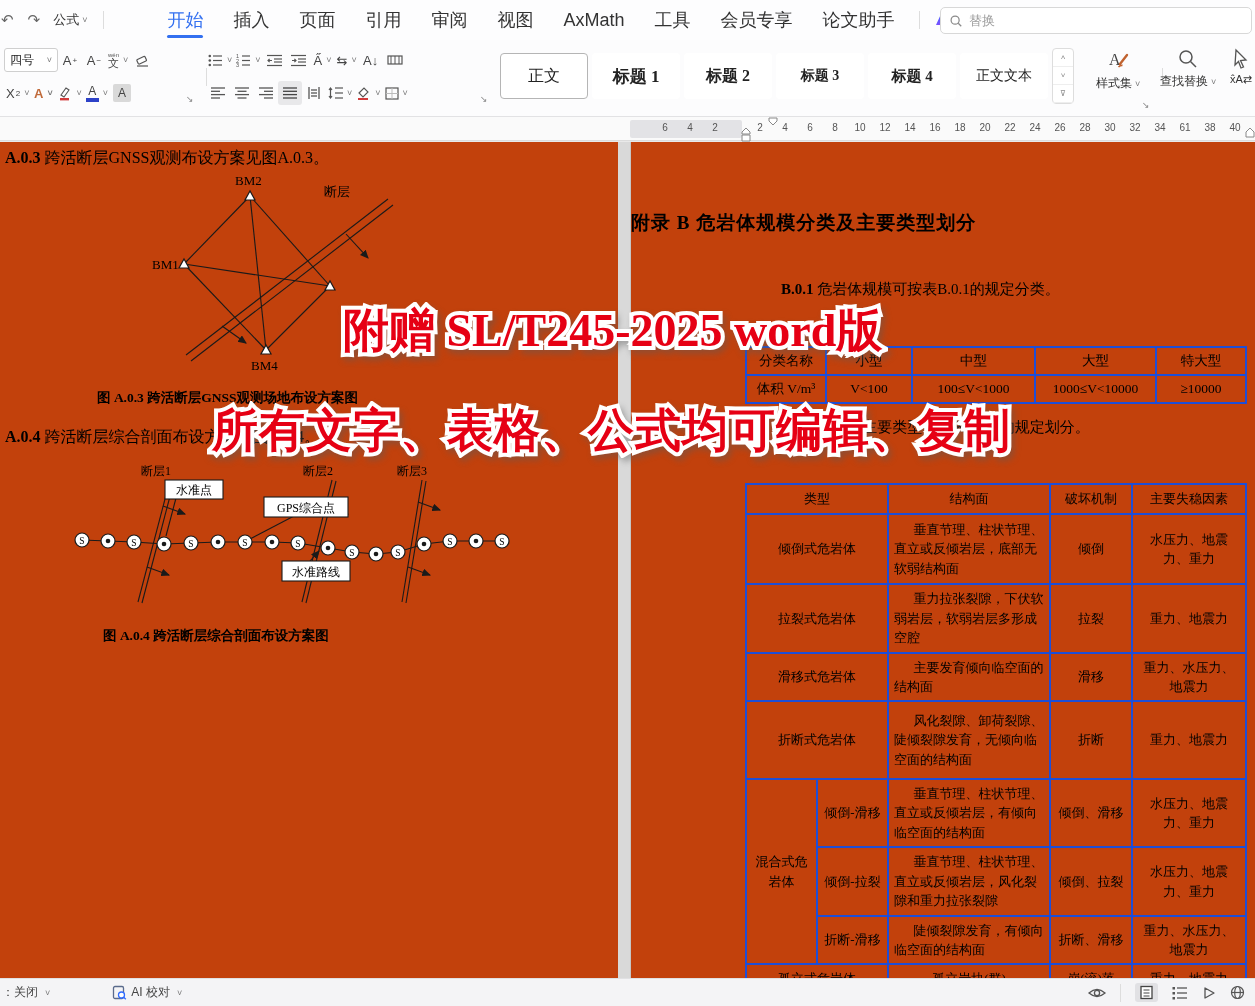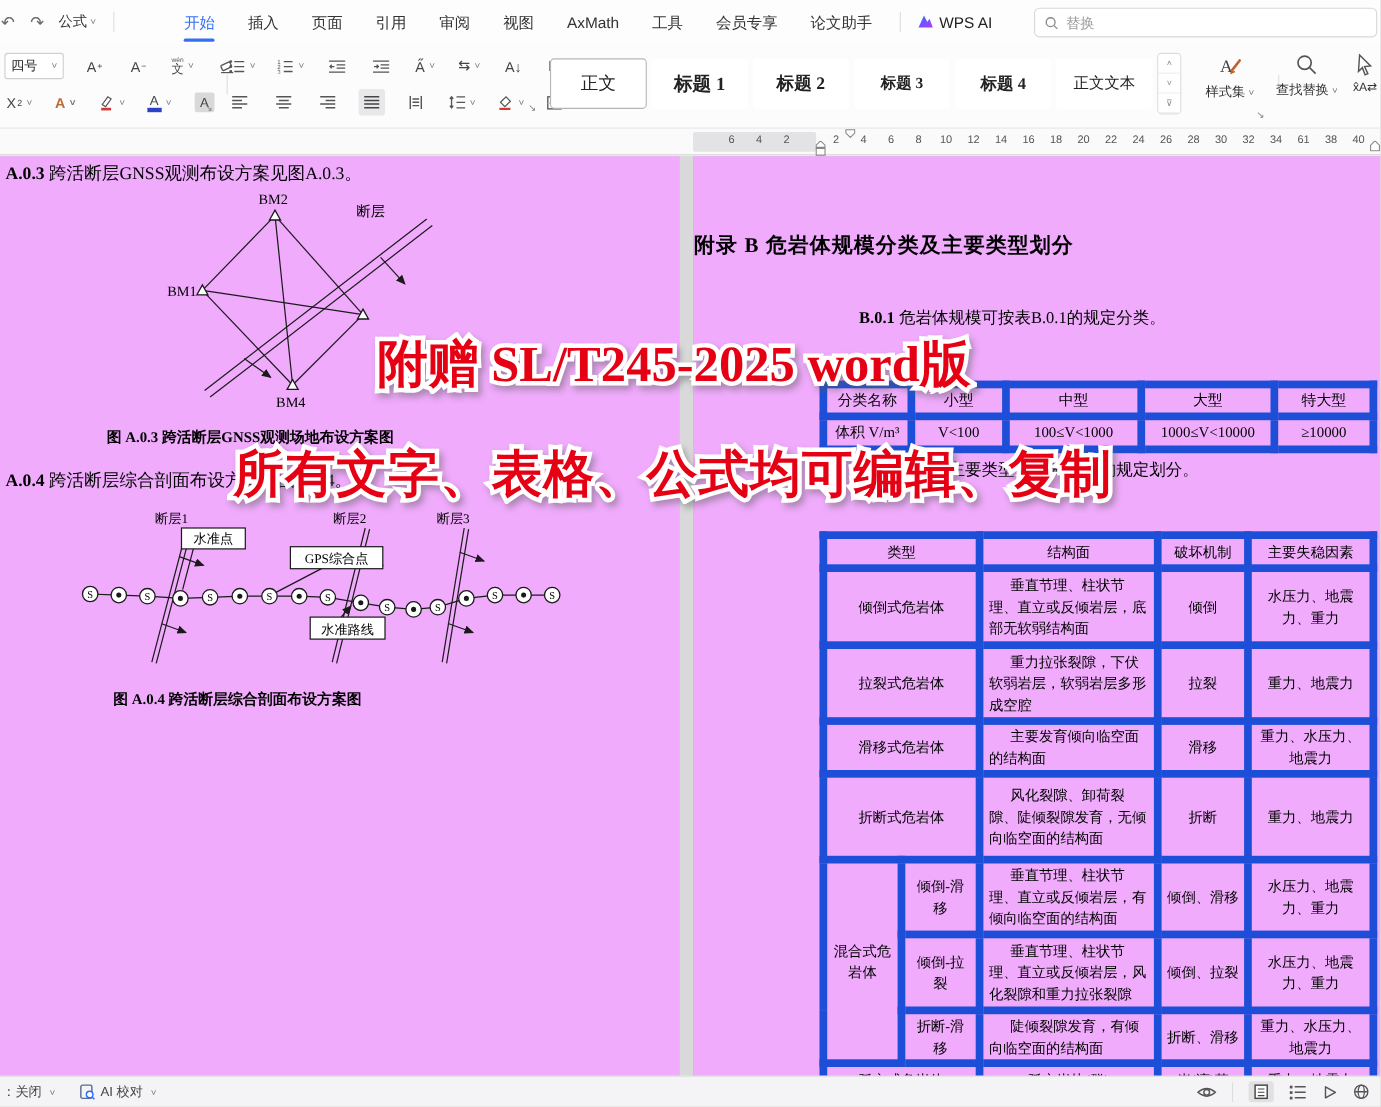--- a/index.html
+++ b/index.html
@@ -6,31 +6,31 @@
 html,body{width:1255px;height:1006px}
 body{position:relative;overflow:hidden;background:#e9e9e9;font-family:"Liberation Sans","DejaVu Sans",sans-serif;color:#222}
 .vsep{display:inline-block;width:1px;height:18px;background:#ddd;margin:0 10px;vertical-align:middle}
 .chev{font-style:normal;font-size:9px;color:#777;margin-left:3px}
 
 .menubar{position:absolute;left:0;top:0;width:100%;height:40px;background:#fdfdfe;display:flex;align-items:center}
 .qa{display:flex;align-items:center;margin-left:-6px}
 .qa span{font-size:15px;color:#666;padding:0 7px;cursor:default}
 .formula{display:flex;align-items:center;font-size:13px;color:#333;padding:0 6px}
 .tabs{display:flex;align-items:center;margin-left:38px}
-.tab{position:relative;font-size:14px;color:#333;padding:0 15px;height:40px;line-height:40px;cursor:default;white-space:nowrap}
+.tab{position:relative;font-size:18px;color:#333;padding:0 15px;height:40px;line-height:40px;cursor:default;white-space:nowrap}
 .tab.active{color:#3370f0}
 .tab.active::after{content:"";position:absolute;left:15px;right:15px;bottom:2px;height:3px;border-radius:2px;background:#3370f0}
 .wpsai{display:flex;align-items:center;font-size:14px;color:#222;gap:5px;padding:0 4px}
 .searchbox{position:absolute;right:3px;top:7px;width:312px;height:27px;border:1px solid #d8d8d8;border-radius:5px;background:#fff;display:flex;align-items:center;padding:0 8px;gap:6px}
 .searchbox input{border:none;outline:none;flex:1;font-size:13px;background:transparent}
 .searchbox input::placeholder{color:#9b9b9b}
 
 .ribbon{position:absolute;left:0;top:40px;width:100%;height:77px;background:#fcfcfd;border-bottom:1px solid #e2e2e4}
 .rgroup{position:absolute;top:6px;display:flex;flex-direction:column;gap:5px}
-.rrow{display:flex;align-items:center;gap:16px;height:28px}
+.rrow{display:flex;align-items:center;gap:0;height:28px}
 .btn{display:inline-flex;align-items:center;justify-content:center;min-width:24px;height:24px;border-radius:3px;font-size:13px;color:#444;gap:1px;padding:0 2px}
 .btn.active{background:#e8e8ea}
 .btn sup{font-size:8px}
 .fsize{width:54px;height:24px;border:1px solid #cfcfcf;border-radius:3px;display:flex;align-items:center;justify-content:space-between;padding:0 5px;font-size:12px;background:#fff}
 .pinyin{display:inline-flex;flex-direction:column;align-items:center;line-height:1}
 .pinyin i{font-style:normal;font-size:6px;color:#555}
 .pinyin b{font-weight:normal;font-size:11px}
 .fontcolor{display:inline-flex;flex-direction:column;align-items:center;line-height:1}
 .fontcolor b{font-weight:normal;font-size:12px}
 .fontcolor .bar{width:13px;height:4px;background:#2d42c8;margin-top:1px}
@@ -43,30 +43,30 @@
 .gscroll{width:22px;height:56px;border:1px solid #ddd;border-radius:4px;display:flex;flex-direction:column;background:#fff}
 .gscroll span{flex:1;display:flex;align-items:center;justify-content:center;font-size:8px;color:#888;border-bottom:1px solid #eee}
 .tool2{position:absolute;top:8px;display:flex;flex-direction:column;align-items:center;gap:3px;font-size:12px;color:#333}
 
 .ruler{position:absolute;left:0;top:117px;width:100%;height:24px;background:#fafafa;border-bottom:1px solid #dcdcdc}
 .rmargin{position:absolute;left:630px;top:3px;width:112px;height:18px;background:#e3e3e6;border-radius:2px}
 .rnum{position:absolute;top:5px;font-size:10px;color:#555;transform:translateX(-50%)}
 .marker{position:absolute;color:#888}
 
 .docarea{position:absolute;left:0;top:142px;width:100%;height:836px;background:#d9d9d9}
-.page{position:absolute;top:0;height:836px;background:#f0abfc;overflow:hidden;font-family:"Liberation Serif","DejaVu Serif",serif;color:#000}
+.page{position:absolute;top:0;height:836px;background:#c2410c;overflow:hidden;font-family:"Liberation Serif","DejaVu Serif",serif;color:#000}
 .pageL{left:0;width:618px}
 .pageR{left:631px;width:624px;box-shadow:-1px 0 0 #c6c6c6}
 .para{position:absolute;font-size:16px;white-space:nowrap}
 .para b{font-family:"Liberation Serif",serif}
 .cap{position:absolute;font-size:13.5px;font-weight:bold;white-space:nowrap}
 .apptitle{position:absolute;left:0;width:100%;text-align:left;font-size:19px;font-weight:bold;letter-spacing:1px}
 .tbcap{position:absolute;left:0;width:100%;text-align:center;font-size:14px;font-weight:bold}
 .tb{position:absolute;border-collapse:collapse;table-layout:fixed;font-family:"Liberation Serif","DejaVu Serif",serif}
-.tb td{border:7px solid #1d4ed8;text-align:center;vertical-align:middle;font-size:13px;line-height:1.5;padding:1px 5px}
+.tb td{border:2px solid #1d4ed8;text-align:center;vertical-align:middle;font-size:13px;line-height:1.5;padding:1px 5px}
 .tb1 td{font-size:13.5px;height:28px}
 .tb2 .st{text-align:left;text-indent:1.5em}
 .tb2 .c{text-align:center;text-indent:0}
 
 .wm{position:absolute;font-family:"Liberation Serif","DejaVu Serif",serif;font-weight:bold;font-size:46px;white-space:nowrap;filter:drop-shadow(3px 4px 3px rgba(90,90,90,.45))}
 .wm .back{position:absolute;left:0;top:0;color:#fff;-webkit-text-stroke:8px #fff}
 .wm .front{position:relative;color:#e60014}
 .wm1{left:343px;top:158px}
 .wm2{left:212px;top:258px;letter-spacing:1px}
 
@@ -633,21 +633,21 @@
     <span class="back">所有文字、表格、公式均可编辑、复制</span>
     <span class="front">所有文字、表格、公式均可编辑、复制</span>
   </div>
 </div>
 
 <div class="statusbar">
   <div class="sb-item" style="margin-left:2px">
     <span>：关闭</span>
       <i class="chev">˅</i>
   </div>
-  <div class="sb-item" style="">
+  <div class="sb-item" style="margin-left:40px">
     <svg width="15" height="15" viewBox="0 0 15 15">
         <rect x="1.5" y="1.5" width="10" height="12" rx="1.5" fill="none" stroke="#5a6b8c" stroke-width="1.3"></rect>
         <circle cx="9.5" cy="10" r="3" fill="#fff" stroke="#2f6bff" stroke-width="1.3"></circle>
         <line x1="11.7" y1="12.2" x2="13.8" y2="14.3" stroke="#2f6bff" stroke-width="1.3"></line>
       </svg>
     <span>AI 校对</span>
       <i class="chev">˅</i>
   </div>
   <div class="sb-right">
     <svg width="18" height="14" viewBox="0 0 18 14">

